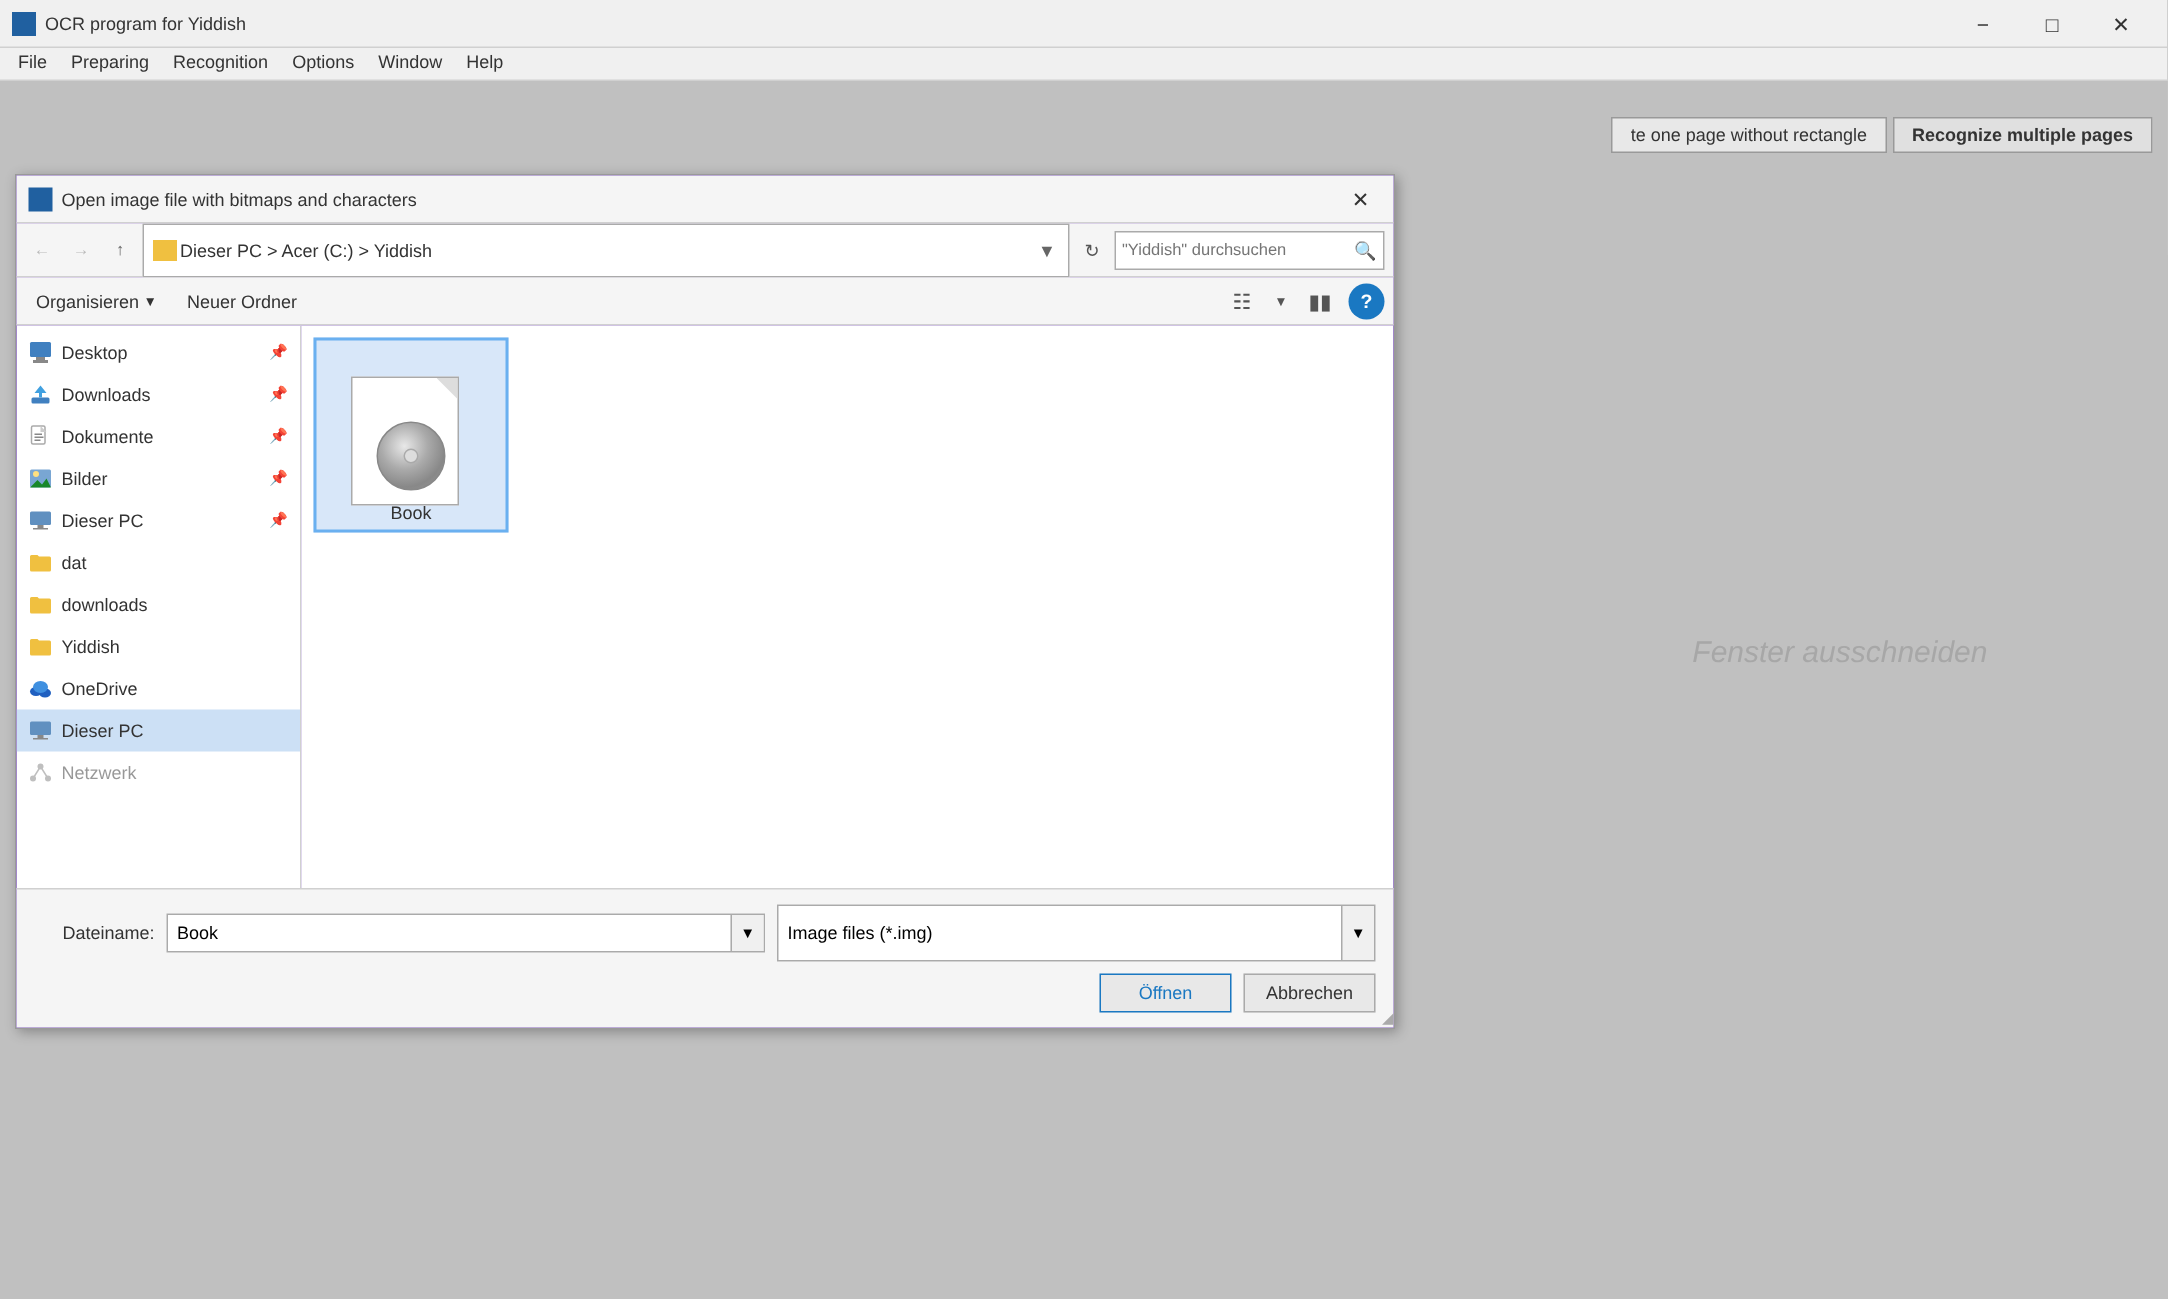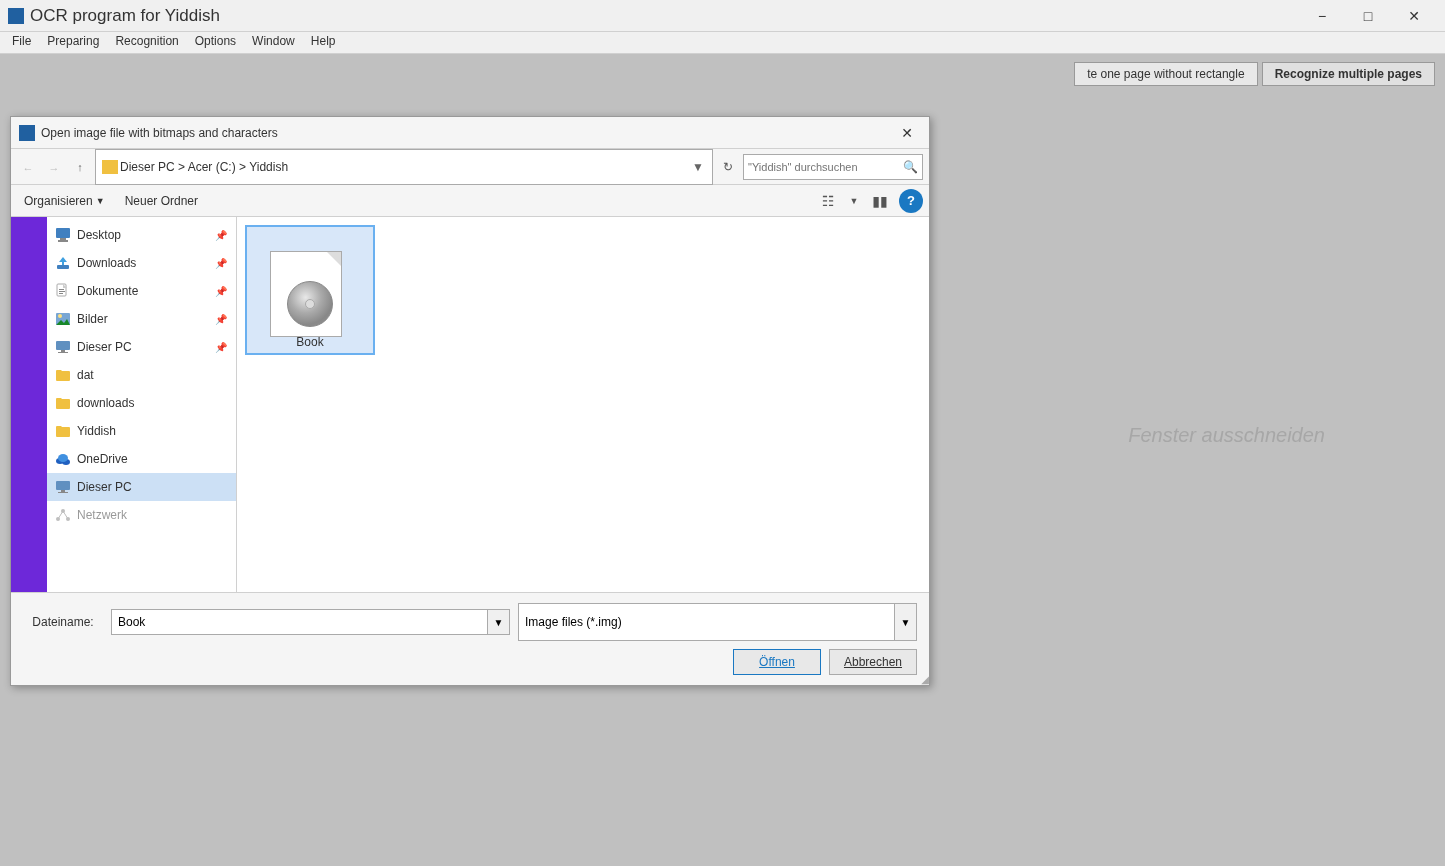--- a/index.html
+++ b/index.html
@@ -36,21 +36,21 @@
       display: flex;
       align-items: center;
       gap: 6px;
     }
     .title-bar-icon {
       width: 16px; height: 16px;
       background: #2060a0;
       display: inline-block;
     }
     .title-bar-title {
-      font-size: 17px;
+      font-size: 12px;
       color: #333;
     }
     .title-bar-controls {
       display: flex;
       gap: 0;
     }
     .title-btn {
       width: 46px; height: 32px;
       border: none;
       background: transparent;
@@ -80,21 +80,21 @@
     .app-body {
       position: relative;
       width: 100%;
       height: calc(866px - 54px);
       background: #c0c0c0;
     }
 
     
     .top-right-buttons {
       position: absolute;
-      top: 8px;
+      top: 24px;
       right: 10px;
       display: flex;
       gap: 4px;
     }
     .top-btn {
       padding: 4px 12px;
       background: #e8e8e8;
       border: 1px solid #999;
       cursor: pointer;
       font-size: 12px;
@@ -279,21 +279,20 @@
       font-size: 13px;
       font-weight: bold;
       display: flex; align-items: center; justify-content: center;
     }
 
     
     .dialog-content {
       display: flex;
       flex: 1;
       overflow: hidden;
-      padding-left: 36px;
     }
 
     
     .sidebar {
       width: 190px;
       background: white;
       border-right: 1px solid #d0d0d0;
       overflow-y: auto;
       padding: 4px 0;
     }
@@ -399,21 +398,21 @@
     .filename-row {
       display: flex;
       align-items: center;
       gap: 8px;
       margin-bottom: 8px;
     }
     .filename-label {
       font-size: 12px;
       color: #333;
       width: 80px;
-      text-align: center;
+      text-align: right;
     }
     .filename-input-wrap {
       flex: 1;
       display: flex;
       align-items: center;
       background: white;
       border: 1px solid #aaa;
       height: 26px;
     }
     .filename-input {
@@ -456,21 +455,20 @@
       gap: 8px;
     }
     .dialog-action-btn {
       width: 88px;
       height: 26px;
       border: 1px solid #aaa;
       background: #e8e8e8;
       cursor: pointer;
       font-size: 12px;
       color: #333;
-      text-decoration: underline;
     }
     .dialog-action-btn.primary {
       border-color: #1a78c2;
       color: #1a78c2;
     }
 
     
     .sidebar::-webkit-scrollbar { width: 8px; }
     .sidebar::-webkit-scrollbar-track { background: #f0f0f0; }
     .sidebar::-webkit-scrollbar-thumb { background: #c0c0c0; border-radius: 4px; }

